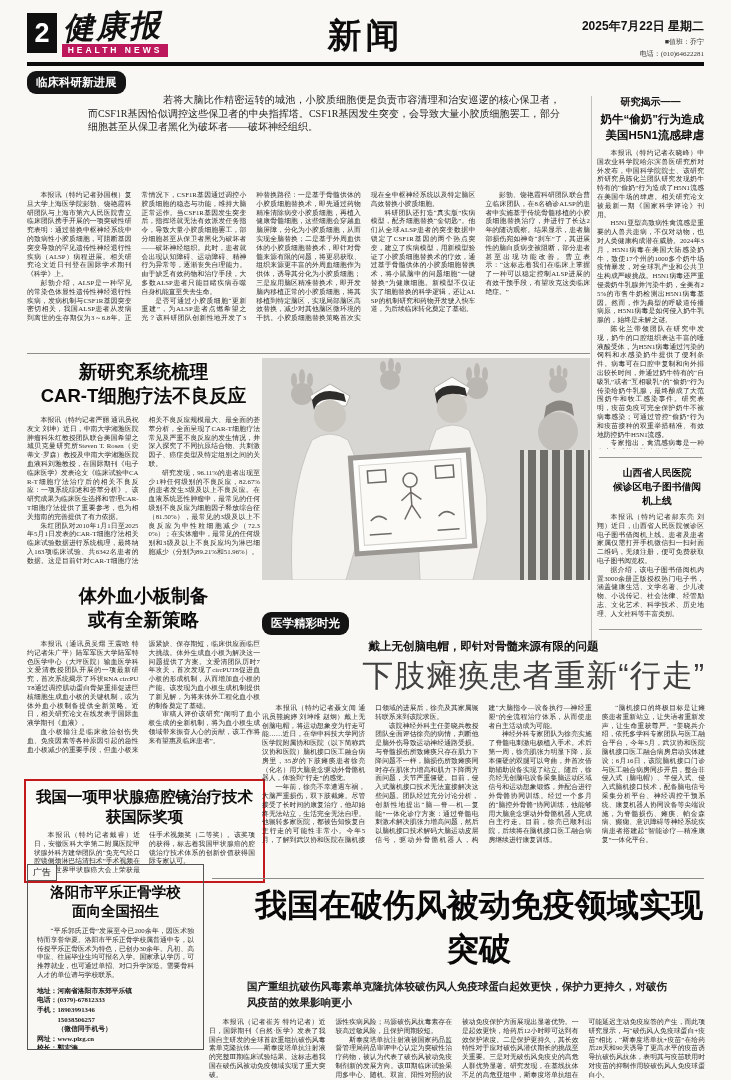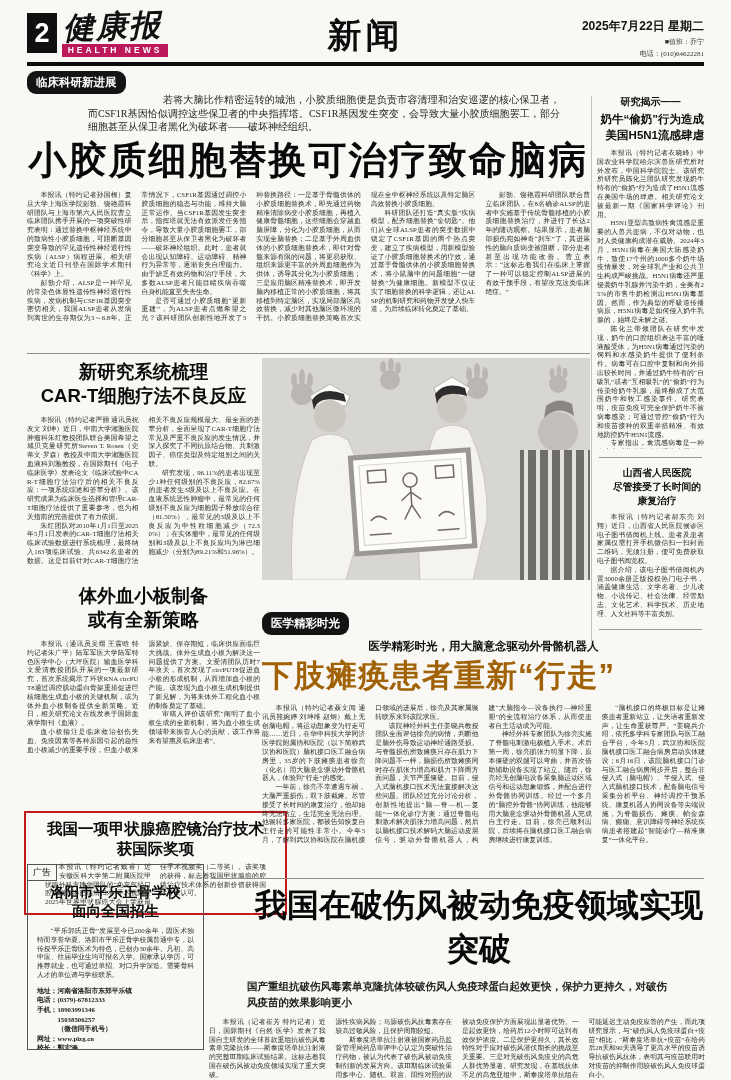--- a/index.html
+++ b/index.html
@@ -42,22 +42,22 @@
   .sb-h2{font-family:"Liberation Sans",sans-serif;font-weight:900;font-size:9.8px;line-height:14px;text-align:center;color:#0d0d0d;margin-left:13px;}
   .sb2-body{margin-top:5px;height:108px;overflow:hidden;}
   
   .block-h{font-family:"Liberation Sans",sans-serif;font-weight:900;text-align:center;color:#0c0c0c;}
   .cart{position:absolute;left:27px;top:360px;width:233px;}
   .cart .block-h{font-size:18.5px;line-height:24px;}
   .cart .cols{margin-top:8px;height:162px;overflow:hidden;column-count:2;column-gap:10px;}
   .platelet{position:absolute;left:27px;top:584px;width:233px;}
   .platelet .block-h{font-size:18.5px;line-height:24px;}
   .platelet .cols{margin-top:8px;height:132px;overflow:hidden;column-count:2;column-gap:10px;}
-  .thyroid{position:absolute;left:24px;top:811px;width:221px;height:88px;border:2.5px solid #c2191c;
-           padding:6px 19px;background:#fbfaf6;}
+  .thyroid{position:absolute;left:24px;top:779px;width:221px;height:88px;border:2.5px solid #c2191c;
+           padding:6px 8px;background:#fbfaf6;}
   .thyroid .block-h{font-size:15.5px;line-height:20px;}
   .thyroid .cols{margin-top:4px;height:48px;overflow:hidden;column-count:2;column-gap:9px;}
   
   .ad{position:absolute;left:27px;top:864px;width:157px;height:172px;border:1.5px solid #555;
       padding:6px 9px;overflow:hidden;}
   .ad-label{position:absolute;left:-1px;top:-1px;border:1px solid #555;background:#f9f8f4;
       font-family:"Liberation Sans",sans-serif;font-size:9px;padding:1px 5px;color:#222;}
   .ad-title{font-family:"Liberation Sans",sans-serif;font-weight:700;font-size:14.5px;line-height:19px;
       text-align:center;margin-top:12px;color:#0c0c0c;}
   .ad-body{margin-top:6px;}
@@ -66,22 +66,22 @@
   
   .photo{position:absolute;left:262px;top:358px;width:328px;height:222px;background:#d9d7d3;overflow:hidden;}
   .caption{position:absolute;left:262px;top:586px;width:328px;display:flex;gap:9px;}
   .cap-title{width:95px;font-family:"Liberation Sans",sans-serif;font-weight:bold;font-size:11.5px;
       text-align:center;align-self:center;color:#111;}
   .cap-text{flex:1;font-size:6.8px;line-height:9.2px;text-align:justify;color:#333;word-break:break-all;font-style:italic;}
   
   .walk{position:absolute;left:262px;top:612px;width:443px;}
   .walk-kicker{text-align:center;font-family:"Liberation Sans",sans-serif;font-weight:bold;font-size:11.5px;
       margin-top:4px;color:#111;}
-  .walk-headline{text-align:left;font-family:"Liberation Sans",sans-serif;font-weight:700;font-size:31px;
-      letter-spacing:1px;margin-top:1px;color:#a16207;}
+  .walk-headline{text-align:right;font-family:"Liberation Sans",sans-serif;font-weight:400;font-size:31px;
+      letter-spacing:1px;margin-top:1px;color:#404040;}
   .walk .cols{margin-top:7px;height:142px;overflow:hidden;column-count:4;column-gap:10px;}
   
   .tetanus{position:absolute;left:209px;top:884px;width:496px;}
   .tet-headline{text-align:center;font-family:"Liberation Sans",sans-serif;font-weight:900;font-size:32px;color:#090909;margin-left:44px;}
   .tet-sub{width:420px;margin:6px auto 0;font-family:"Liberation Sans",sans-serif;font-weight:bold;
       font-size:10.5px;line-height:16px;color:#222;}
   .tetanus .cols{margin-top:8px;height:118px;overflow:hidden;column-count:4;column-gap:10px;}
 </style>
 </head>
 <body>
@@ -95,21 +95,20 @@
   <div class="issue">
     <div class="date">2025年7月22日 星期二</div>
     <div class="small">■值班：乔宁</div>
     <div class="small">电话：(010)64622281</div>
   </div>
   <div class="rule-thick"></div>
 
   <div class="badge kicker-badge">临床科研新进展</div>
 
   <div class="lead">若将大脑比作精密运转的城池，小胶质细胞便是负责市容清理和治安巡逻的核心保卫者，而CSF1R基因恰似调控这些保卫者的中央指挥塔。CSF1R基因发生突变，会导致大量小胶质细胞罢工，部分细胞甚至从保卫者黑化为破坏者——破坏神经组织。</div>
-  <div class="main-headline">小胶质细胞替换可治疗致命脑病</div>
   <div class="main-body bodytext">
       <p class="para">本报讯（特约记者孙国根）复旦大学上海医学院彭勃、饶艳霞科研团队与上海市第六人民医院曹立临床团队携手开展的一项突破性研究表明：通过替换中枢神经系统中的致病性小胶质细胞，可阻断基因突变导致的罕见遗传性神经退行性疾病（ALSP）病程进展。相关研究论文近日刊登在国际学术期刊《科学》上。</p>
       <p class="para">彭勃介绍，ALSP是一种罕见的常染色体显性遗传性神经退行性疾病，发病机制与CSF1R基因突变密切相关，我国ALSP患者从发病到离世的生存期仅为3～6.8年。正常情况下，CSF1R基因通过调控小胶质细胞的稳态与功能，维持大脑正常运作。当CSF1R基因发生突变后，指挥塔就无法有效派发任务指令，导致大量小胶质细胞罢工，部分细胞甚至从保卫者黑化为破坏者——破坏神经组织。此时，患者就会出现认知障碍、运动障碍、精神行为异常等，逐渐丧失自理能力。由于缺乏有效药物和治疗手段，大多数ALSP患者只能目睹疾病吞噬自身机能直至失去生命。</p>
       <p class="para">是否可通过小胶质细胞“更新重建”，为ALSP患者点燃希望之光？该科研团队创新性地开发了3种替换路径：一是基于骨髓供体的小胶质细胞替换术，即先通过药物精准清除病变小胶质细胞，再植入健康骨髓细胞，这些细胞会穿越血脑屏障，分化为小胶质细胞，从而实现全脑替换；二是基于外周血供体的小胶质细胞替换术，即针对骨髓来源有限的问题，将更易获取、组织来源更丰富的外周血细胞作为供体，诱导其分化为小胶质细胞；三是应用脑区精准替换术，即开发脑内移植正常的小胶质细胞，将其移植到特定脑区，实现局部脑区高效替换，减少对其他脑区微环境的干扰。小胶质细胞替换策略首次实现在全中枢神经系统以及特定脑区高效替换小胶质细胞。</p>
       <p class="para">科研团队还打造“真实版”疾病模型，配齐细胞替换“金钥匙”。他们从全球ALSP患者的突变数据中锁定了CSF1R基因的两个热点突变，建立了疾病模型，用新模型验证了小胶质细胞替换术的疗效，通过基于骨髓供体的小胶质细胞替换术，将小鼠脑中的问题细胞“一键替换”为健康细胞。新模型不仅证实了细胞替换的科学逻辑，还让ALSP的机制研究和药物开发驶入快车道，为后续临床转化奠定了基础。</p>
       <p class="para">彭勃、饶艳霞科研团队联合曹立临床团队，在8名确诊ALSP的患者中实施基于传统骨髓移植的小胶质细胞替换治疗，并进行了长达2年的随访观察。结果显示，患者脑部损伤宛如神奇“刹车”了，其进展性的脑白质病变被阻断，部分患者甚至出现功能改善。曹立表示：“这标志着我们在临床上掌握了一种可以稳定控制ALSP进展的有效干预手段，有望攻克这类临床绝症。”</p>
     </div>
   <div class="hr" style="left:27px;top:353px;width:563px;"></div>
   <div class="vr" style="left:591px;top:96px;height:545px;"></div>
 
@@ -121,21 +120,21 @@
     </div>
     <div class="sb-body bodytext">
         <p class="para">本报讯（特约记者衣晓峰）中国农业科学院哈尔滨兽医研究所对外发布，中国科学院院士、该研究所研究员陈化兰团队研究发现奶牛特有的“偷奶”行为造成了H5N1流感在美国牛场的肆虐。相关研究论文被最新一期《国家科学评论》刊用。</p>
         <p class="para">H5N1亚型高致病性禽流感是重要的人兽共患病，不仅对动物，也对人类健康构成潜在威胁。2024年3月，H5N1病毒在美国大陆感染奶牛，致使17个州的1000多个奶牛场疫情暴发，对全球乳产业和公共卫生构成严峻挑战。H5N1病毒还严重侵袭奶牛乳腺并污染牛奶，全美有25%的市售牛奶检测出H5N1病毒基因。然而，作为典型的呼吸道传播病原，H5N1病毒是如何侵入奶牛乳腺的，始终是未解之谜。</p>
         <p class="para">陈化兰带领团队在研究中发现，奶牛的口腔组织表达丰富的唾液酸受体，为H5N1病毒通过污染的饲料和水感染奶牛提供了便利条件。病毒可在口腔中复制和向外排出较长时间，并通过奶牛特有的“自吸乳”或者“互相吸乳”的“偷奶”行为传染给奶牛乳腺，最终酿成了大范围奶牛和牧工感染事件。研究表明，疫苗免疫可完全保护奶牛不被病毒感染；可通过管控“偷奶”行为和疫苗接种的双重举措精准、有效地防控奶牛H5N1流感。</p>
         <p class="para">专家指出，禽流感病毒是一种多宿主感染的跨种传播的病原体，需要监管机构、动物健康组织和公共卫生机构密切协作，以便更好地识别和评估病毒风险，降低大流行的可能，从而减少家畜死亡并切实保障公众健康。</p>
       </div>
     <div class="sb-div"></div>
     <div class="sb-h2">
       <div>山西省人民医院</div>
-      <div>尽管接受了长时间的康复治疗</div>
+      <div>候诊区电子图书借阅机上线</div>
     </div>
     <div class="sb2-body bodytext">
         <p class="para">本报讯（特约记者郝东亮 刘翔）近日，山西省人民医院候诊区电子图书借阅机上线。患者及患者家属仅需打开手机微信扫一扫封面二维码，无须注册，便可免费获取电子图书阅览权。</p>
         <p class="para">据介绍，该电子图书借阅机内置3000余册正版授权热门电子书，涵盖健康生活、文学名著、少儿读物、小说传记、社会法律、经管励志、文化艺术、科学技术、历史地理、人文社科等丰富类别。</p>
       </div>
     <div class="sb-div"></div>
   </div>
 
   <div class="cart">
     <div class="block-h">
@@ -256,21 +255,21 @@
           <path d="M108 160 q8 -8 16 0 M176 160 q8 -8 16 0"></path>
           <path d="M106 174 h22 M174 174 h22"></path>
         </g>
       </g>
     </svg>
   </div>
 
 
   <div class="walk">
     <span class="badge">医学精彩时光</span>
-    <div class="walk-kicker">医学精彩时光，用大脑意念驱动外骨骼机器人</div>
+    <div class="walk-kicker">戴上无创脑电帽，即针对骨髓来源有限的问题</div>
     <div class="walk-headline">下肢瘫痪患者重新“行走”</div>
     <div class="cols bodytext">
         <p class="para">本报讯（特约记者聂文闻 通讯员熊婉婷 刘坤维 赵炯）戴上无创脑电帽，将运动想象变为行走可能……近日，在华中科技大学同济医学院附属协和医院（以下简称武汉协和医院）脑机接口医工融合病房里，35岁的下肢瘫痪患者徐亮（化名）用大脑意念驱动外骨骼机器人，体验到“行走”的感觉。</p>
         <p class="para">一年前，徐亮不幸遭遇车祸，大脑严重损伤，双下肢截瘫。尽管接受了长时间的康复治疗，他却始终无法站立，生活完全无法自理。他辗转多家医院，都被告知恢复自主行走的可能性非常小。今年5月，了解到武汉协和医院在脑机接口领域的进展后，徐亮及其家属辗转联系来到该院求医。</p>
         <p class="para">该院神经外科主任姜晓兵教授团队全面评估徐亮的病情，判断他是脑外伤导致运动神经通路受损。与脊髓损伤所致瘫痪只存在肌力下降问题不一样，脑损伤所致瘫痪同时存在肌张力增高和肌力下降两方面问题，关节严重僵硬。目前，侵入式脑机接口技术无法直接解决这些问题。团队经过充分讨论分析，创新性地提出“脑—脊—机—复能”一体化诊疗方案：通过脊髓电刺激术解决肌张力增高问题，然后以脑机接口技术解码大脑运动皮层信号，驱动外骨骼机器人，构建“大脑指令—设备执行—神经重塑”的全流程治疗体系，从而使患者自主活动成为可能。</p>
         <p class="para">神经外科专家团队为徐亮实施了脊髓电刺激电极植入手术。术后第一周，徐亮肌张力明显下降，原本僵硬的双腿可以弯曲，并首次借助辅助设备实现了站立。随后，徐亮经无创脑电设备采集脑运动区域信号和运动想象锻炼，并配合进行外骨骼协同训练。经过一个多月的“脑控外骨骼”协同训练，他能够用大脑意念驱动外骨骼机器人完成自主行走。目前，徐亮已顺利出院，后续将在脑机接口医工融合病房继续进行康复训练。</p>
         <p class="para">“脑机接口的终极目标是让瘫痪患者重新站立，让失语者重新发声，让生命重获尊严。”姜晓兵介绍，依托多学科专家团队与医工融合平台，今年5月，武汉协和医院脑机接口医工融合病房启动实体建设；6月16日，该院脑机接口门诊与医工融合病房同步开启，整合非侵入式（脑电帽）、半侵入式、侵入式脑机接口技术，配备脑电信号采集分析平台、神经调控干预系统、康复机器人协同设备等尖端设施，为脊髓损伤、瘫痪、帕金森病、癫痫、意识障碍等神经系统疾病患者搭建起“智能诊疗—精准康复”一体化平台。</p>
       </div>
   </div>
 

